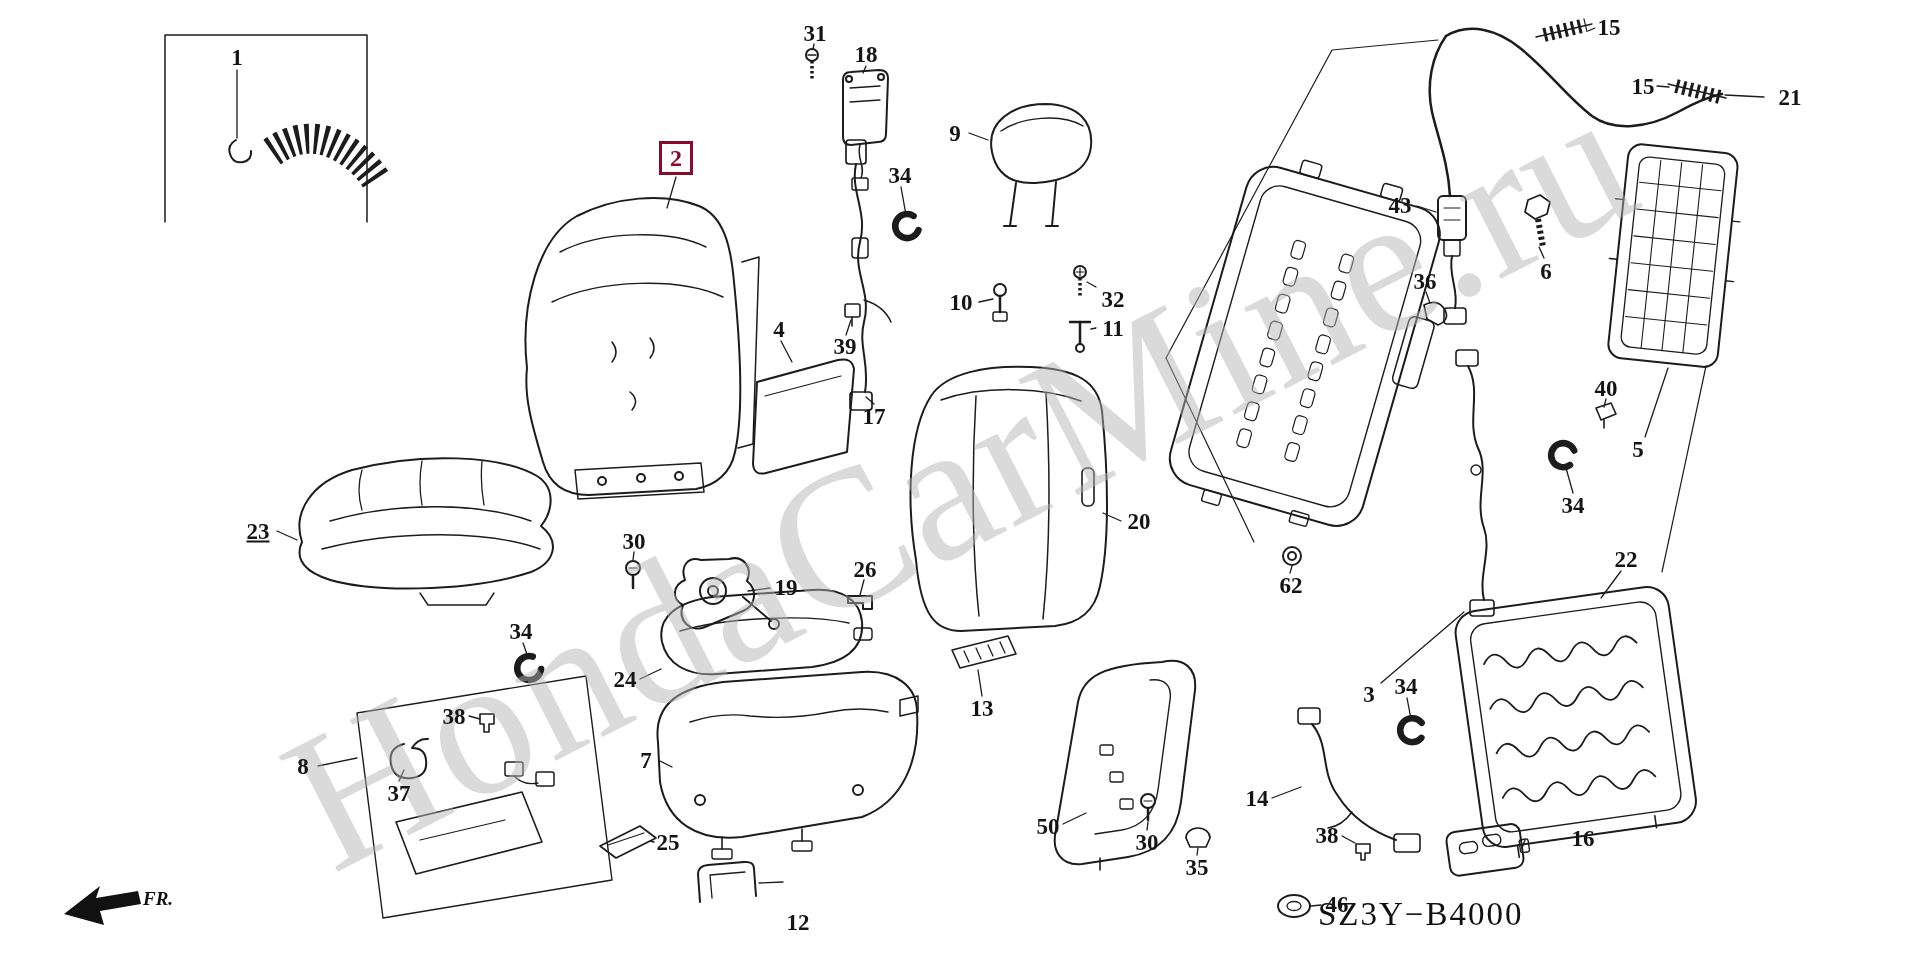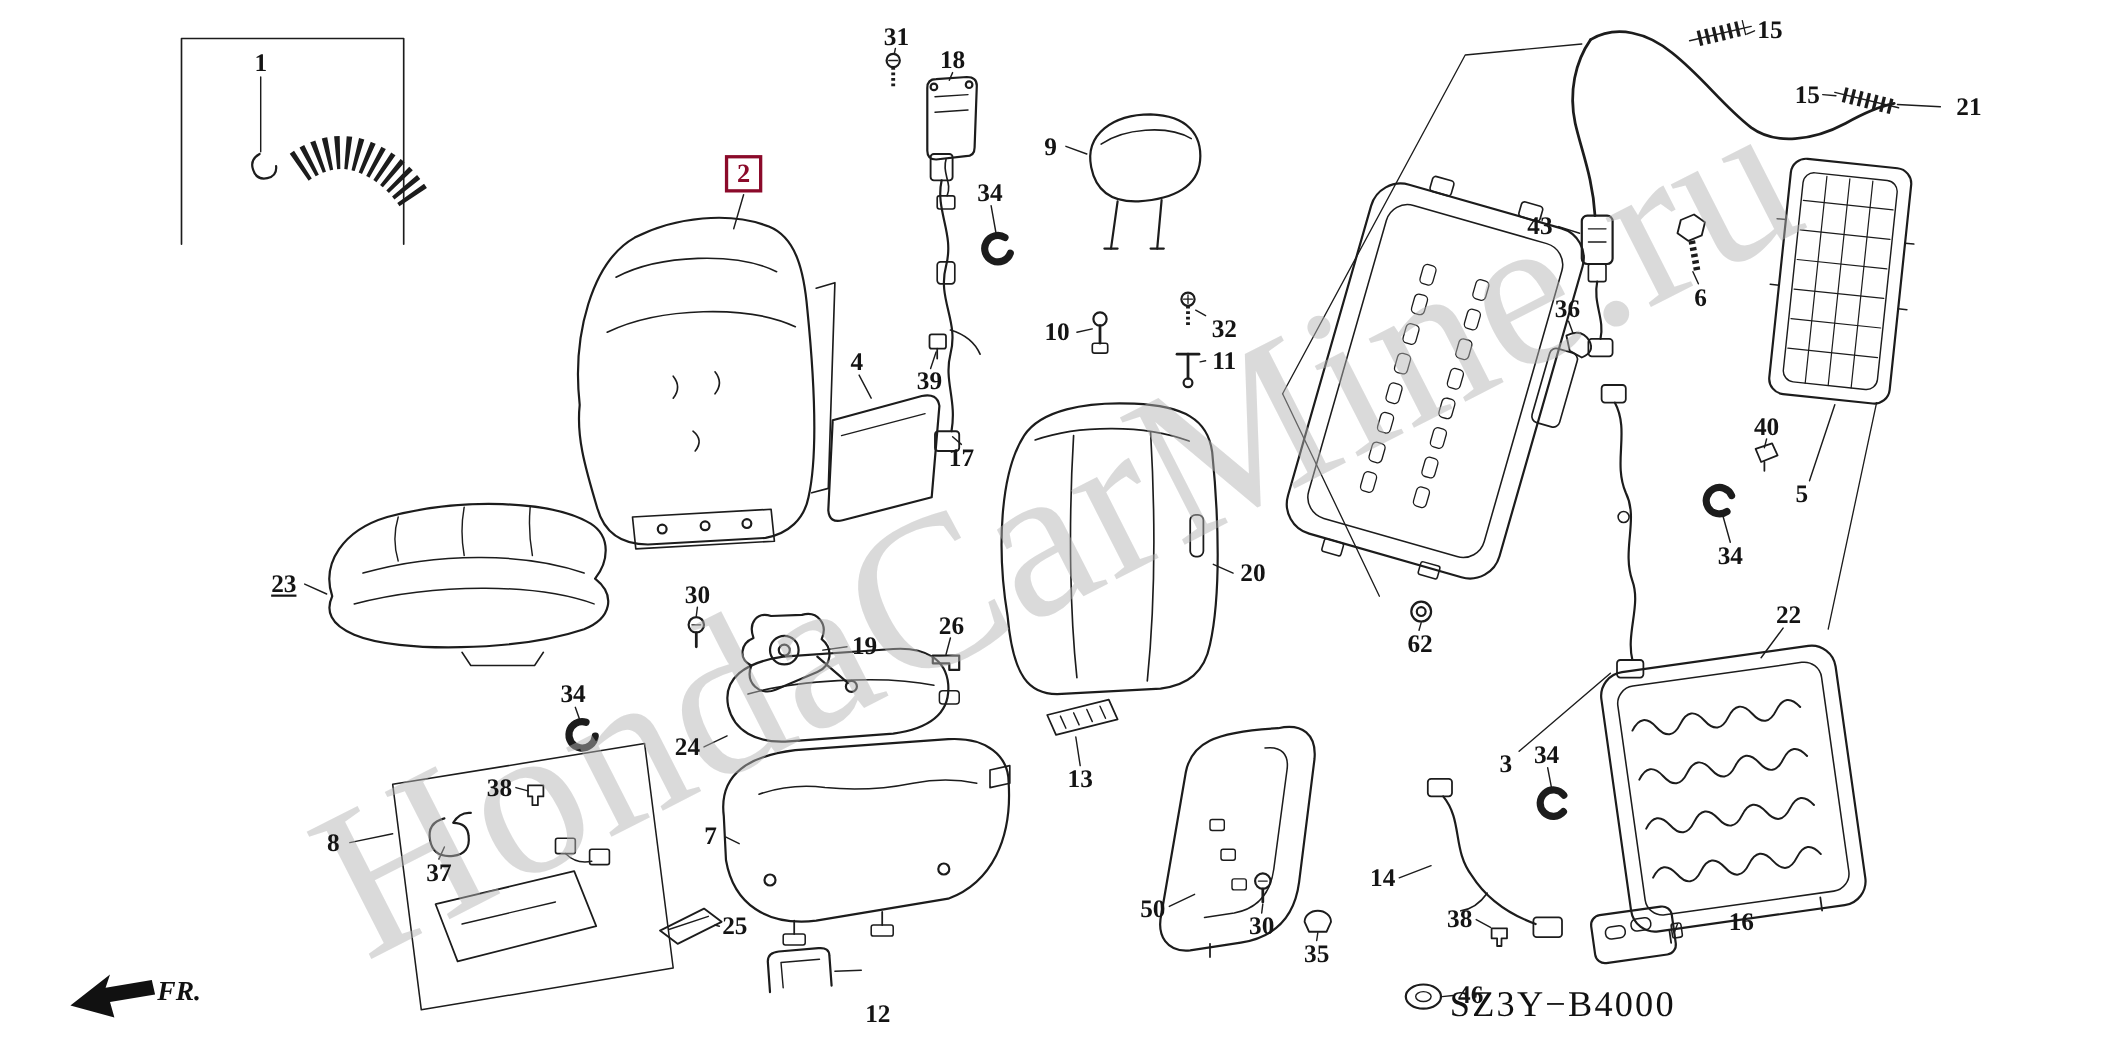--- a/index.html
+++ b/index.html
@@ -12,21 +12,21 @@
     color:#b4b4b4;opacity:.48;white-space:nowrap;letter-spacing:2px;pointer-events:none;}
   .callout-layer{position:absolute;inset:0;z-index:3;}
   .callout{position:absolute;transform:translate(-50%,-50%);
     font-family:"Liberation Serif", serif;font-size:23px;font-weight:700;color:#141414;
     white-space:nowrap;line-height:1;}
   .callout.boxed{border:3px solid var(--hl,#8b0a2a);color:var(--hl,#8b0a2a);
     padding:2px 8px;background:rgba(255,255,255,.85);font-size:24px;}
   .diagram-code{position:absolute;left:1318px;top:896px;z-index:3;
     font-family:"Liberation Serif", serif;font-size:33px;letter-spacing:2px;color:#111;}
   .fr-label{position:absolute;left:143px;top:888px;z-index:3;
-    font-family:"Liberation Serif", serif;font-size:25px;font-weight:700;font-style:italic;color:#111;}
+    font-family:"Liberation Serif", serif;font-size:19px;font-weight:700;font-style:italic;color:#111;}
 </style>
 </head>
 <body>
 
 <div class="stage">
 
   <svg class="artwork" width="1920" height="959" viewBox="0 0 1920 959" fill="none" stroke="#1c1c1c" stroke-width="2" stroke-linecap="round" stroke-linejoin="round">
 
     <defs>
       <g id="cclip">

